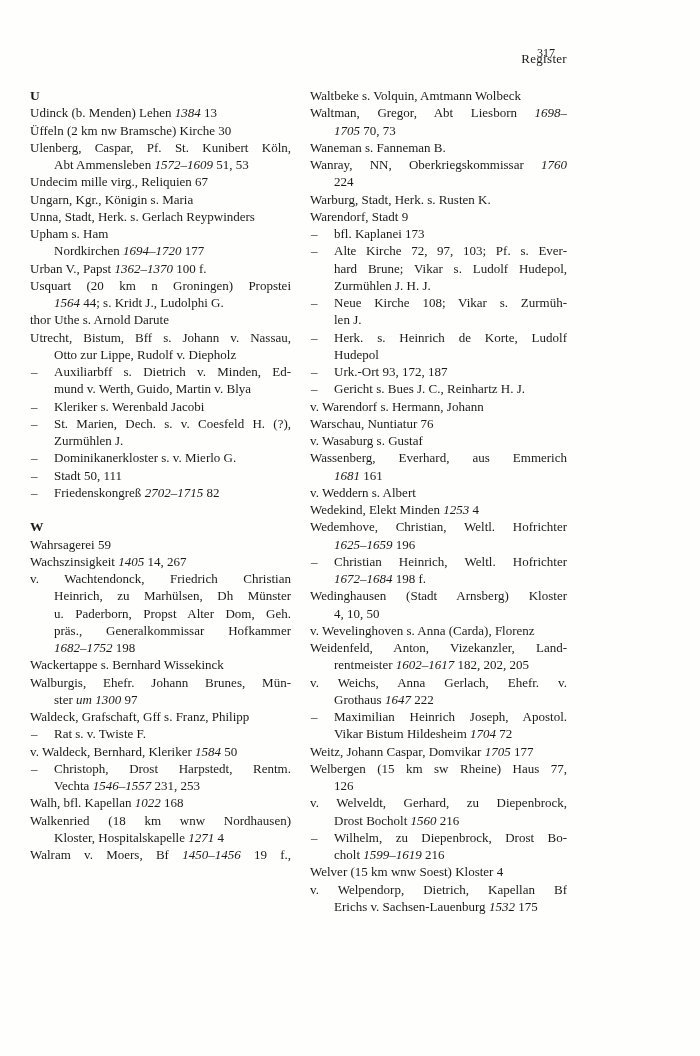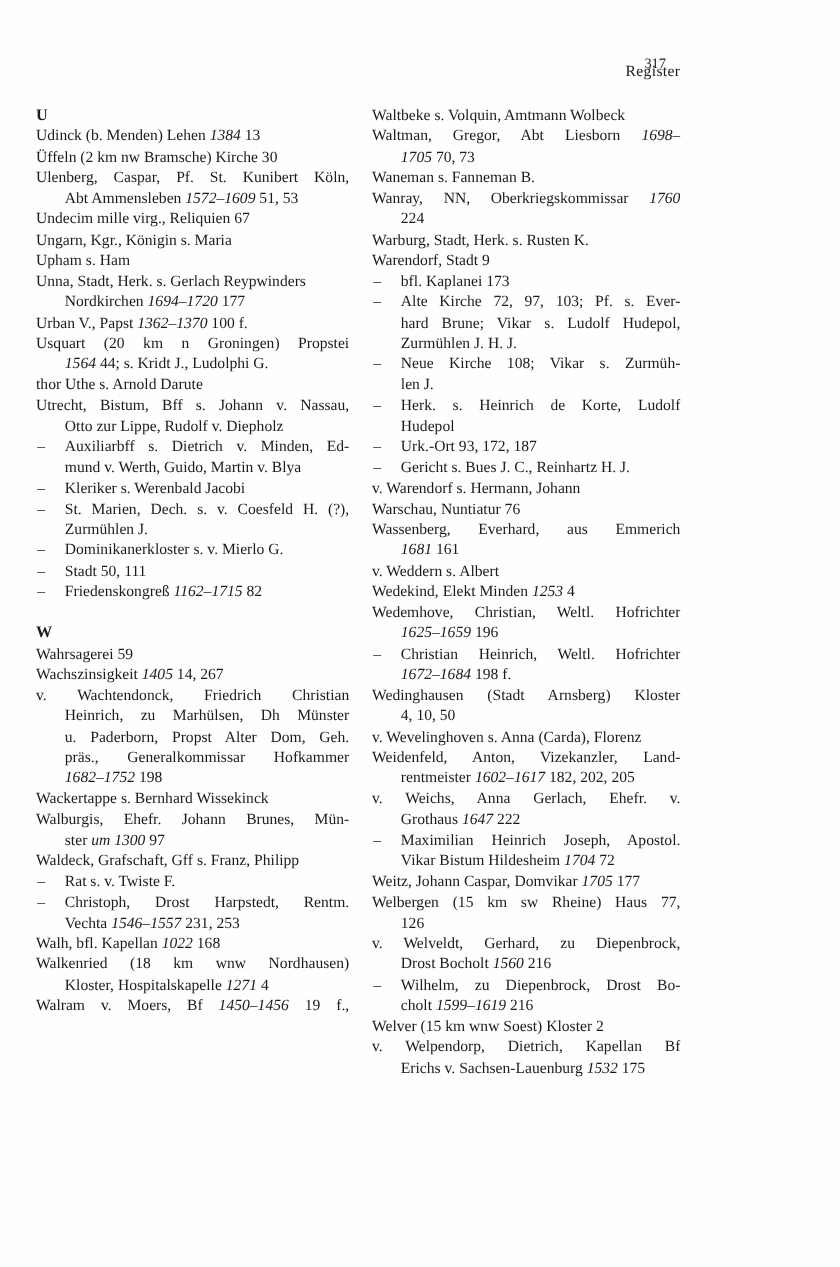--- a/index.html
+++ b/index.html
@@ -83,51 +83,52 @@
     <span class="page-number">317</span>
   </div>
   <div class="col col-left">
       <div class="line head">U</div>
       <div class="line">Udinck (b. Menden) Lehen <i>1384</i> 13</div>
       <div class="line">Üffeln (2 km nw Bramsche) Kirche 30</div>
       <div class="line jst">Ulenberg, Caspar, Pf. St. Kunibert Köln,</div>
       <div class="line cont">Abt Ammensleben <i>1572–1609</i> 51, 53</div>
       <div class="line">Undecim mille virg., Reliquien 67</div>
       <div class="line">Ungarn, Kgr., Königin s. Maria</div>
+      <div class="line">Unna, Stadt, Herk. s. Gerlach Reypwinders</div>
       <div class="line">Upham s. Ham</div>
-      <div class="line">Unna, Stadt, Herk. s. Gerlach Reypwinders</div>
       <div class="line cont">Nordkirchen <i>1694–1720</i> 177</div>
       <div class="line">Urban V., Papst <i>1362–1370</i> 100 f.</div>
       <div class="line jst">Usquart (20 km n Groningen) Propstei</div>
       <div class="line cont"><i>1564</i> 44; s. Kridt J., Ludolphi G.</div>
       <div class="line">thor Uthe s. Arnold Darute</div>
       <div class="line jst">Utrecht, Bistum, Bff s. Johann v. Nassau,</div>
       <div class="line cont">Otto zur Lippe, Rudolf v. Diepholz</div>
       <div class="line dashline jst"><span class="dash">–</span>Auxiliarbff s. Dietrich v. Minden, Ed-</div>
       <div class="line cont">mund v. Werth, Guido, Martin v. Blya</div>
       <div class="line dashline"><span class="dash">–</span>Kleriker s. Werenbald Jacobi</div>
       <div class="line dashline jst"><span class="dash">–</span>St. Marien, Dech. s. v. Coesfeld H. (?),</div>
       <div class="line cont">Zurmühlen J.</div>
       <div class="line dashline"><span class="dash">–</span>Dominikanerkloster s. v. Mierlo G.</div>
       <div class="line dashline"><span class="dash">–</span>Stadt 50, 111</div>
-      <div class="line dashline"><span class="dash">–</span>Friedenskongreß <i>1162–1715</i> 82</div>
+      <div class="line dashline"><span class="dash">–</span>Friedenskongreß <i>2702–1715</i> 82</div>
       <div class="line blank"></div>
       <div class="line head">W</div>
       <div class="line">Wahrsagerei 59</div>
       <div class="line">Wachszinsigkeit <i>1405</i> 14, 267</div>
       <div class="line jst">v. Wachtendonck, Friedrich Christian</div>
       <div class="line cont jst">Heinrich, zu Marhülsen, Dh Münster</div>
       <div class="line cont jst">u. Paderborn, Propst Alter Dom, Geh.</div>
       <div class="line cont jst">präs., Generalkommissar Hofkammer</div>
       <div class="line cont"><i>1682–1752</i> 198</div>
       <div class="line">Wackertappe s. Bernhard Wissekinck</div>
       <div class="line jst">Walburgis, Ehefr. Johann Brunes, Mün-</div>
       <div class="line cont">ster <i>um 1300</i> 97</div>
       <div class="line">Waldeck, Grafschaft, Gff s. Franz, Philipp</div>
       <div class="line dashline"><span class="dash">–</span>Rat s. v. Twiste F.</div>
+      <div class="line">v. Waldeck, Bernhard, Kleriker <i>1584</i> 50</div>
       <div class="line dashline jst"><span class="dash">–</span>Christoph, Drost Harpstedt, Rentm.</div>
       <div class="line cont">Vechta <i>1546–1557</i> 231, 253</div>
       <div class="line">Walh, bfl. Kapellan <i>1022</i> 168</div>
       <div class="line jst">Walkenried (18 km wnw Nordhausen)</div>
       <div class="line cont">Kloster, Hospitalskapelle <i>1271</i> 4</div>
       <div class="line jst">Walram v. Moers, Bf <i>1450–1456</i> 19 f.,</div>
     </div>
   <div class="col col-right">
       <div class="line">Waltbeke s. Volquin, Amtmann Wolbeck</div>
       <div class="line jst">Waltman, Gregor, Abt Liesborn <i>1698–</i></div>
@@ -142,20 +143,21 @@
       <div class="line cont jst">hard Brune; Vikar s. Ludolf Hudepol,</div>
       <div class="line cont">Zurmühlen J. H. J.</div>
       <div class="line dashline jst"><span class="dash">–</span>Neue Kirche 108; Vikar s. Zurmüh-</div>
       <div class="line cont">len J.</div>
       <div class="line dashline jst"><span class="dash">–</span>Herk. s. Heinrich de Korte, Ludolf</div>
       <div class="line cont">Hudepol</div>
       <div class="line dashline"><span class="dash">–</span>Urk.-Ort 93, 172, 187</div>
       <div class="line dashline"><span class="dash">–</span>Gericht s. Bues J. C., Reinhartz H. J.</div>
       <div class="line">v. Warendorf s. Hermann, Johann</div>
       <div class="line">Warschau, Nuntiatur 76</div>
+      <div class="line">v. Wasaburg s. Gustaf</div>
       <div class="line jst">Wassenberg, Everhard, aus Emmerich</div>
       <div class="line cont"><i>1681</i> 161</div>
       <div class="line">v. Weddern s. Albert</div>
       <div class="line">Wedekind, Elekt Minden <i>1253</i> 4</div>
       <div class="line jst">Wedemhove, Christian, Weltl. Hofrichter</div>
       <div class="line cont"><i>1625–1659</i> 196</div>
       <div class="line dashline jst"><span class="dash">–</span>Christian Heinrich, Weltl. Hofrichter</div>
       <div class="line cont"><i>1672–1684</i> 198 f.</div>
       <div class="line jst">Wedinghausen (Stadt Arnsberg) Kloster</div>
       <div class="line cont">4, 10, 50</div>
@@ -166,17 +168,17 @@
       <div class="line cont">Grothaus <i>1647</i> 222</div>
       <div class="line dashline jst"><span class="dash">–</span>Maximilian Heinrich Joseph, Apostol.</div>
       <div class="line cont">Vikar Bistum Hildesheim <i>1704</i> 72</div>
       <div class="line">Weitz, Johann Caspar, Domvikar <i>1705</i> 177</div>
       <div class="line jst">Welbergen (15 km sw Rheine) Haus 77,</div>
       <div class="line cont">126</div>
       <div class="line jst">v. Welveldt, Gerhard, zu Diepenbrock,</div>
       <div class="line cont">Drost Bocholt <i>1560</i> 216</div>
       <div class="line dashline jst"><span class="dash">–</span>Wilhelm, zu Diepenbrock, Drost Bo-</div>
       <div class="line cont">cholt <i>1599–1619</i> 216</div>
-      <div class="line">Welver (15 km wnw Soest) Kloster 2</div>
+      <div class="line">Welver (15 km wnw Soest) Kloster 4</div>
       <div class="line jst">v. Welpendorp, Dietrich, Kapellan Bf</div>
       <div class="line cont">Erichs v. Sachsen-Lauenburg <i>1532</i> 175</div>
     </div>
 </div>
 
 </body></html>

